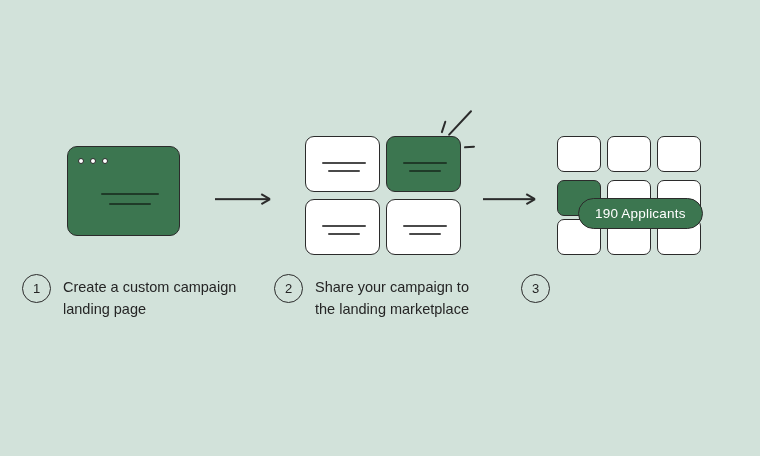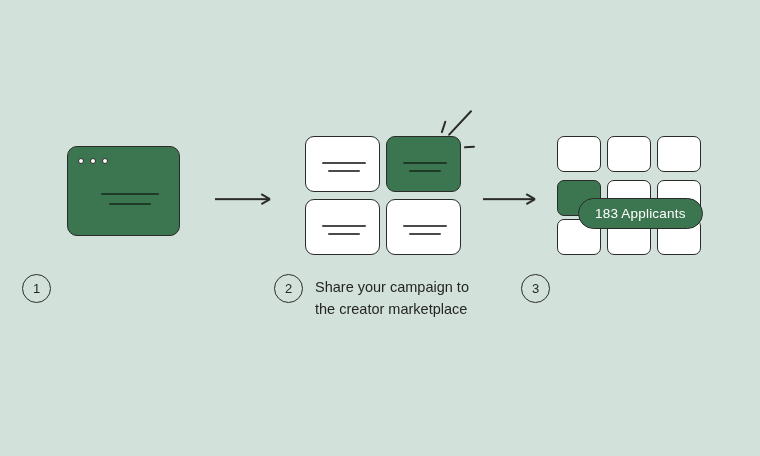--- a/index.html
+++ b/index.html
@@ -240,28 +240,29 @@
 
     <div class="card green r2 k1"></div>
     <div class="card r2 k2"></div>
     <div class="card r2 k3"></div>
 
     <div class="card r3 k1"></div>
     <div class="card r3 k2"></div>
     <div class="card r3 k3"></div>
   </div>
 
-  <div id="applicants-badge">183 Applicants</div>
+  <div id="applicants-badge">190 Applicants</div>
 
   <div class="step" id="step-1">
     <div class="step-badge">1</div>
+    <div class="step-text">Create a custom campaign landing page</div>
   </div>
 
   <div class="step" id="step-2">
     <div class="step-badge">2</div>
-    <div class="step-text">Share your campaign to the creator marketplace</div>
+    <div class="step-text">Share your campaign to the landing marketplace</div>
   </div>
 
   <div class="step" id="step-3">
     <div class="step-badge">3</div>
   </div>
 
 </div>
 
 </body></html>

